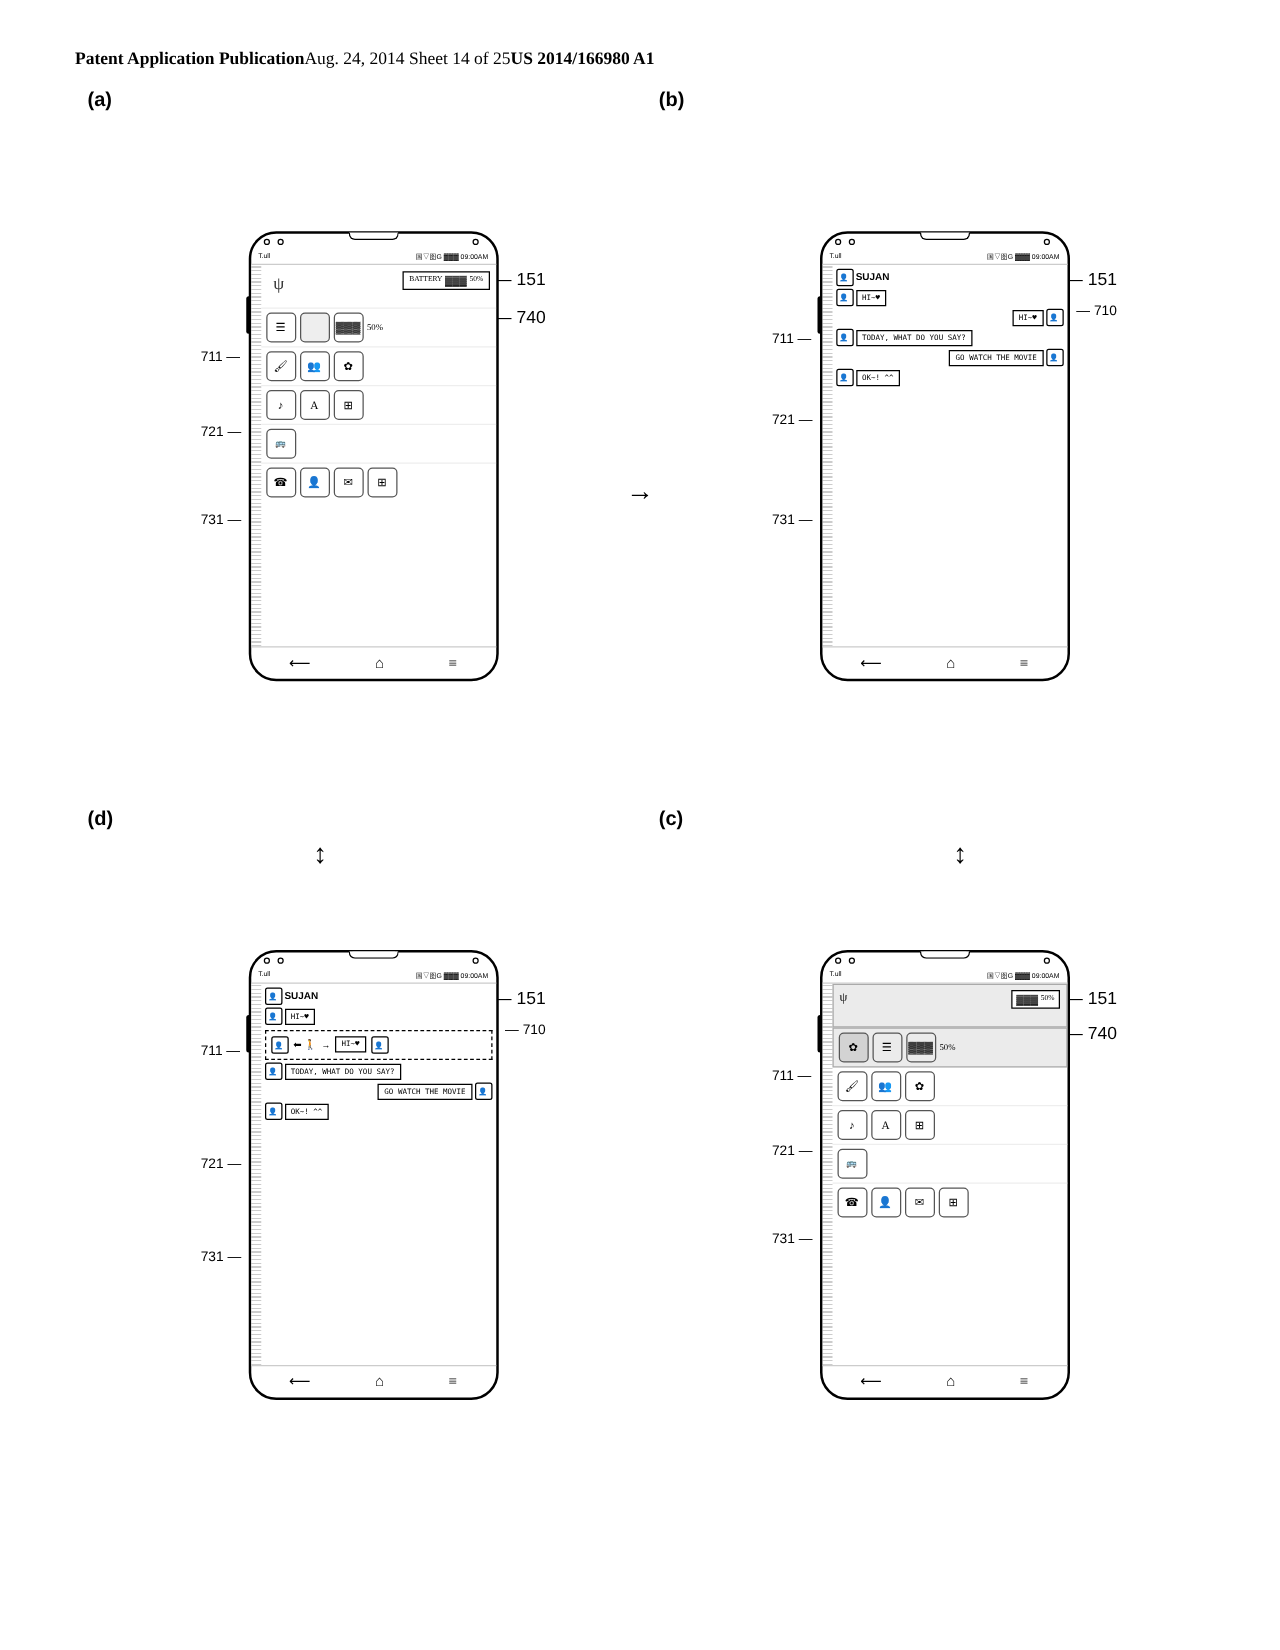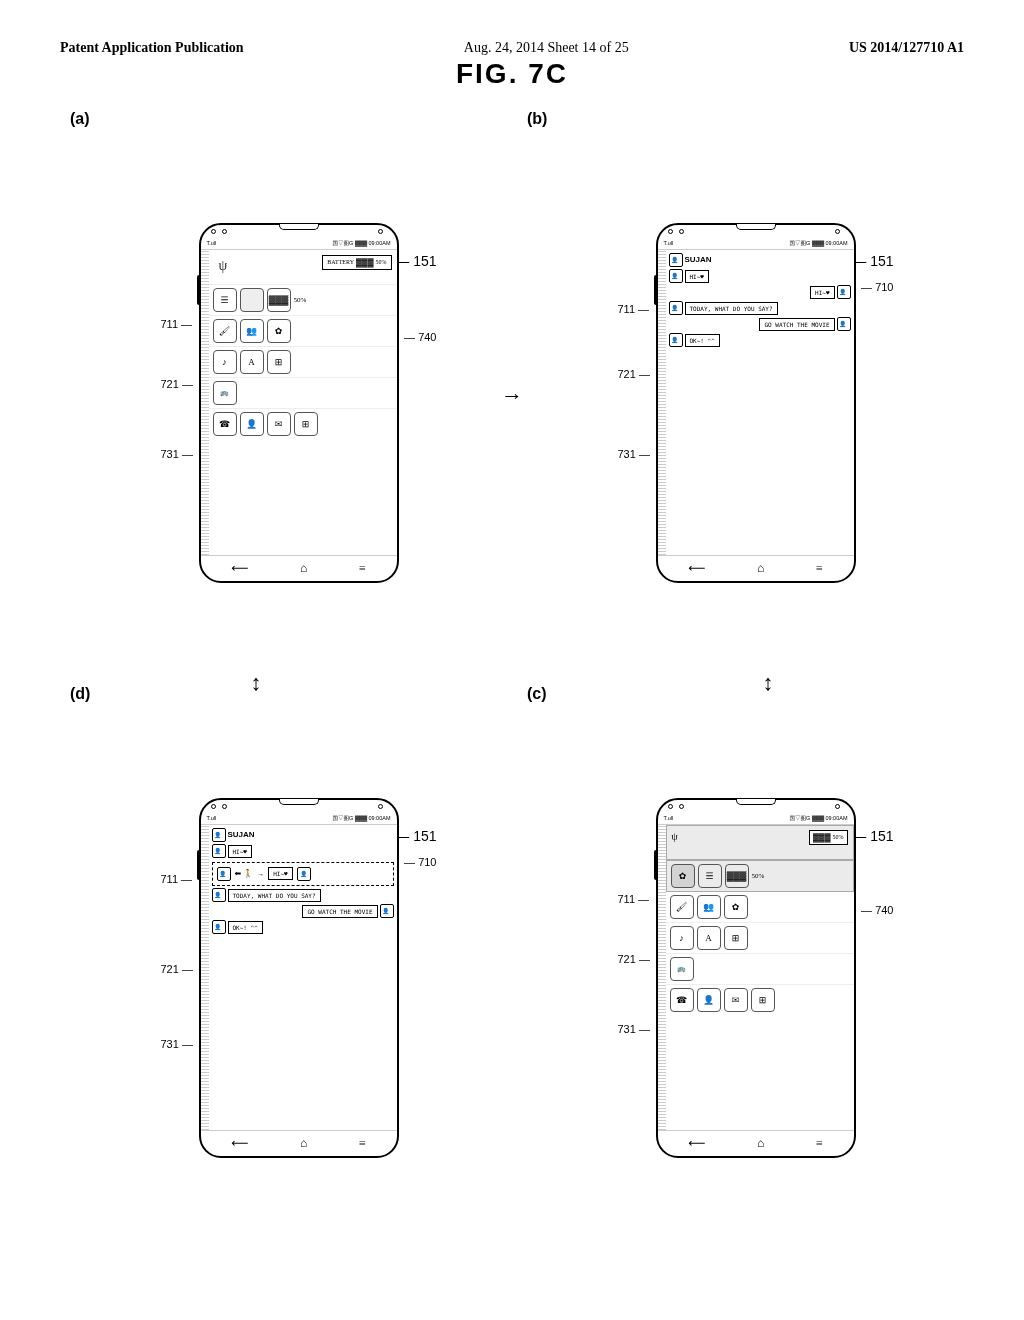--- a/index.html
+++ b/index.html
@@ -14,23 +14,23 @@
     .page {
       width: 1024px;
       height: 1320px;
       padding: 40px 60px;
       position: relative;
     }
 
     
     .header {
       display: flex;
-      justify-content: space-between;
-      align-items: center;
-      margin-bottom: 2px;
+      justify-content: flex-start;
+      align-items: center;
+      margin-bottom: 16px;
       font-size: 14px;
     }
 
     .header-left { font-weight: bold; }
     .header-center { font-size: 14px; }
     .header-right { font-weight: bold; font-size: 14px; }
 
     
     .fig-title {
       text-align: center;
@@ -182,23 +182,22 @@
     }
     .label-151 {
       position: absolute;
       right: -38px;
       font-size: 14px;
       font-family: Arial, sans-serif;
     }
     .label-740 {
       position: absolute;
       right: -38px;
-      font-size: 11px;
-      font-family: Arial, sans-serif;
-      margin-top: 48px;
+      font-size: 14px;
+      font-family: Arial, sans-serif;
     }
     .label-710 {
       position: absolute;
       right: -38px;
       font-size: 11px;
       font-family: Arial, sans-serif;
     }
 
     .status-bar-text {
       font-size: 5.5px;
@@ -281,24 +280,23 @@
     }
   </style>
 </head>
 <body>
 
 <div class="page">
 
   <div class="header">
     <div class="header-left">Patent Application Publication</div>
     <div class="header-center">Aug. 24, 2014    Sheet 14 of 25</div>
-    <div class="header-right">US 2014/127710 A1</div>
+    <div class="header-right">US 2014/166980 A1</div>
   </div>
 
-  <div class="fig-title">FIG.  7C</div>
 
   <div class="main-grid">
 
     <div class="quadrant q-a">
       <span class="quadrant-label">(a)</span>
       <div class="phone-wrapper" style="margin-left:30px; margin-top:20px;">
 
         <span class="label-711" style="top: 95px;">711 —</span>
         <span class="label-721" style="top: 155px;">721 —</span>
         <span class="label-731" style="top: 225px;">731 —</span>

